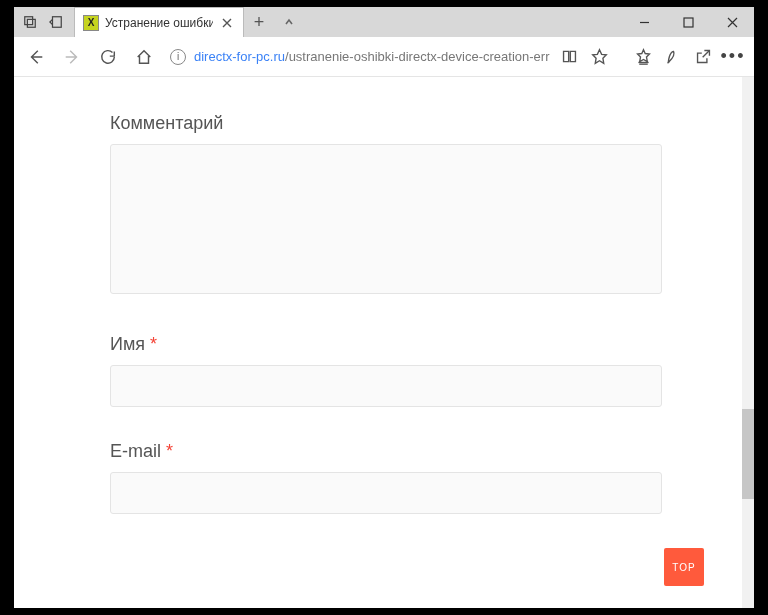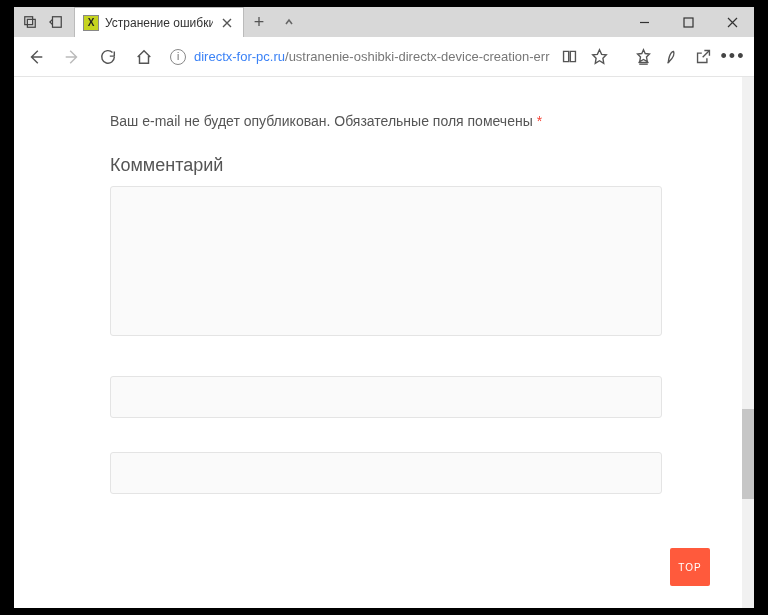--- a/index.html
+++ b/index.html
@@ -55,21 +55,21 @@
   .req{ color:#f44336; }
   .field-label{ font-size:18px; color:#555; margin-bottom:10px; display:block;}
   textarea.inp, input.inp{
     width:100%; border:1px solid #e4e4e4; background:#fafafa; border-radius:3px;
     font-family:inherit; font-size:14px; padding:10px 12px; color:#333; outline:none;
   }
   textarea.inp{ height:150px; resize:none; margin-bottom:36px;}
   input.inp{ height:42px; margin-bottom:34px;}
 
   .top-btn{
-    position:absolute; right:32px; bottom:22px; width:40px; height:38px;
+    position:absolute; right:38px; bottom:22px; width:40px; height:38px;
     background:#ff5a3c; color:#fff; font-size:10px; letter-spacing:1px;
     display:flex; align-items:center; justify-content:center; border-radius:2px;
   }
 </style>
 </head>
 <body>
 
 <div class="window">
 
   <div class="titlebar">
@@ -193,28 +193,31 @@
     </div>
   </div>
 
   <div class="scrollbar-track">
     <div class="scrollbar-thumb" id="sb-thumb" style="top: 332px; height: 90px;"></div>
   </div>
 
   <div class="viewport">
     <div class="content">
 
-      <p class="note">
-        <span>Ваш e-mail не будет опубликован. Обязательные поля помечены </span><span class="req">*</span>
-      </p>
 
       <label class="field-label">Комментарий</label>
       <textarea class="inp" value="" style=""></textarea>
 
+      <label class="field-label">
+        <span>Имя </span><span class="req">*</span>
+      </label>
       <input class="inp" type="text" value="" style="">
 
+      <label class="field-label">
+        <span>E-mail </span><span class="req">*</span>
+      </label>
       <input class="inp" type="text" value="" style="">
     </div>
 
     <div class="top-btn">TOP</div>
   </div>
 
 </div>
 
 </body></html>

